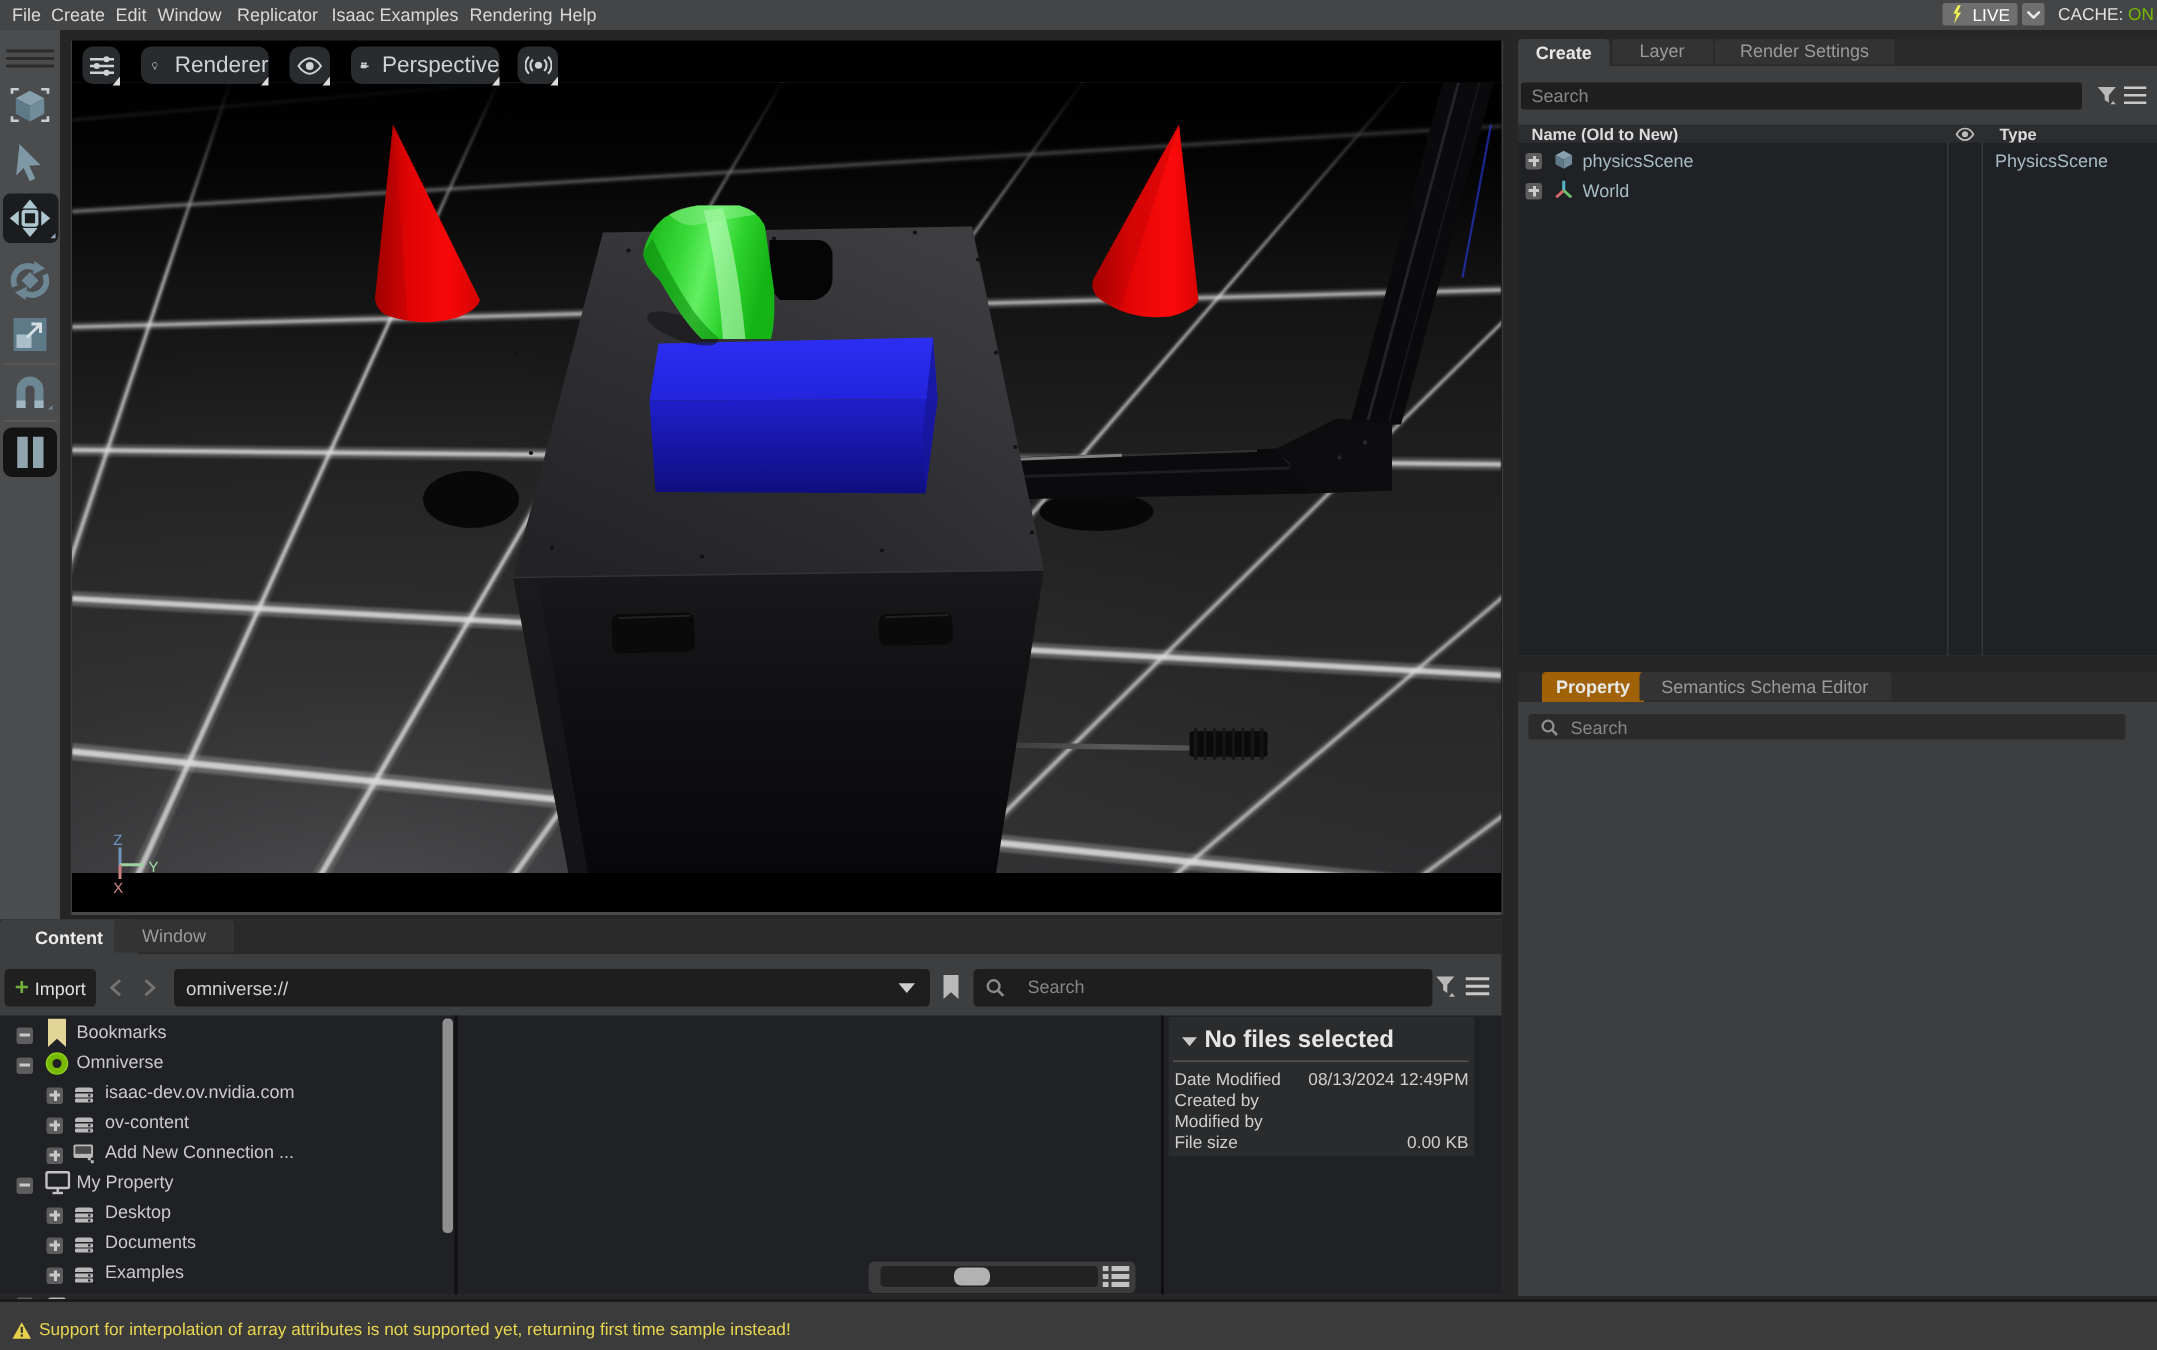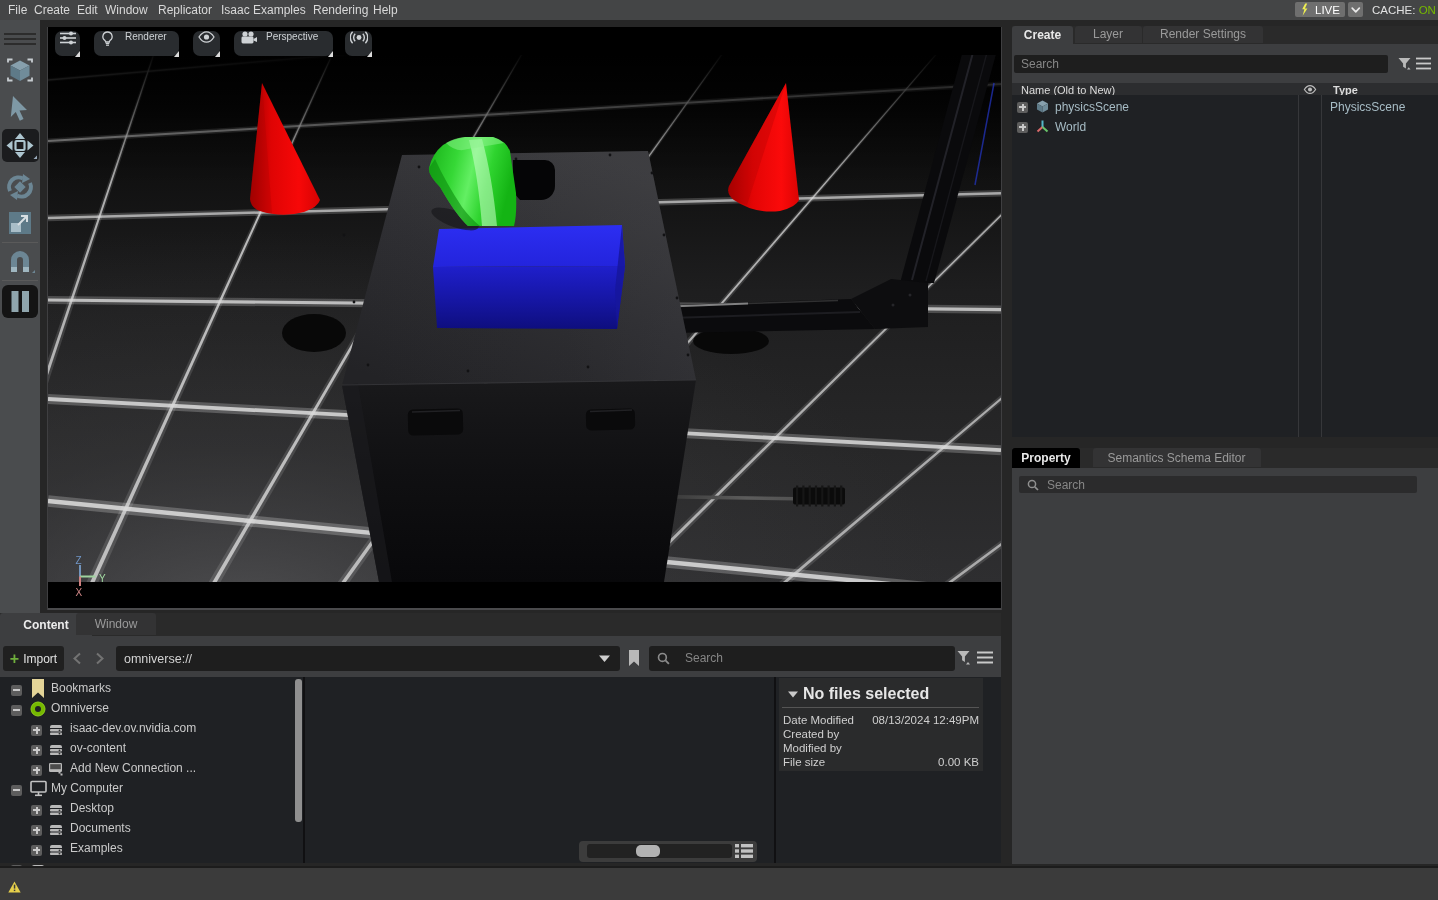--- a/index.html
+++ b/index.html
@@ -2,21 +2,21 @@
 <html><head><meta charset="utf-8"><style>
 *{margin:0;padding:0;box-sizing:border-box}
 html,body{width:1438px;height:900px;overflow:hidden;background:#262626;font-family:"Liberation Sans",sans-serif}
 #app{position:relative;width:1438px;height:900px;background:#262626;opacity:0.999}
 #menubar{position:absolute;left:0;top:0;width:1438px;height:20px;background:#444546}
 .mi{position:absolute;top:3px;font-size:12px;color:#d8d8d8;white-space:pre}
 #ltoolbar{position:absolute;left:0;top:20px;width:40px;height:593px;background:#4a4c4e}
 .tico{position:absolute;left:0;width:40px;display:flex;justify-content:center}
 #viewport{position:absolute;left:47px;top:27px;width:955px;height:583px;background:#000;border-left:1px solid #3f3f41;border-right:1px solid #3f3f41}
 #scene{position:absolute;left:0;top:28px;width:953px;height:527px;overflow:hidden;background:#181818}
-.vbtn{position:absolute;top:4px;height:25px;background:rgba(43,46,50,0.95);border-radius:7px;color:#ced2d5;font-size:10px;display:flex;align-items:flex-start}
+.vbtn{position:absolute;top:4px;height:25px;background:rgba(43,46,50,0.95);border-radius:7px;color:#ced2d5;font-size:15px;display:flex;align-items:center}
 .panel-tab{position:absolute;font-size:12px;display:flex;align-items:center;justify-content:center;border-radius:3px 3px 0 0}
 .srch{position:absolute;background:#1e1e1e;border-radius:2px;color:#868686;font-size:12px;display:flex;align-items:center}
 #stagetree{position:absolute;left:0;top:57px;width:426px;height:354px;background:#1f2124}
 .trow{position:absolute;display:flex;align-items:center;font-size:12px;color:#a7bcc5}
 .crow{position:absolute;display:flex;align-items:center;font-size:12px;color:#cacaca}
 .pbox{width:11px;height:11px;border-radius:2px;background:#5d5d5d;position:relative;flex:none}
 .pbox:before{content:"";position:absolute;left:2px;top:4.5px;width:7px;height:2px;background:#c9c9c9}
 .pbox.plus:after{content:"";position:absolute;left:4.5px;top:2px;width:2px;height:7px;background:#c9c9c9}
 </style></head><body>
 <div id="app">
@@ -346,21 +346,21 @@
         <path d="M11,13.5 h3.5 l-1.75,-2.2 Z" fill="#b9b9b9" transform="translate(-1,0)"></path>
       </svg>
 <svg style="position:absolute;left:404px;top:31px" width="15" height="13">
         <g stroke="#c9c9c9" stroke-width="1.8">
           <line x1="0" y1="1.5" x2="15" y2="1.5"></line>
           <line x1="0" y1="6.5" x2="15" y2="6.5"></line>
           <line x1="0" y1="11.5" x2="15" y2="11.5"></line>
         </g>
       </svg>
 <div style="position:absolute;left:0;top:57px;width:426px;height:12px;background:#2c2d2f"></div>
-<div style="position:absolute;left:9px;top:57.5px;font-size:11px;font-weight:normal;color:#dcdcdc">Name (Old to New)</div>
+<div style="position:absolute;left:9px;top:57.5px;font-size:11px;font-weight:bold;color:#dcdcdc">Name (Old to New)</div>
 <svg style="position:absolute;left:291px;top:59px" width="14" height="9" viewBox="0 0 17 12">
         <path d="M1,6 C3.5,2 7,0.8 8.5,0.8 C10,0.8 13.5,2 16,6 C13.5,10 10,11.2 8.5,11.2 C7,11.2 3.5,10 1,6 Z" fill="none" stroke="#bbb" stroke-width="1.6"></path>
         <circle cx="8.5" cy="6" r="2.7" fill="#bbb"></circle>
       </svg>
 <div style="position:absolute;left:321px;top:57.5px;font-size:11px;font-weight:bold;color:#dcdcdc">Type</div>
 <div id="stagetree" style="top:69px;height:342px">
  <div style="position:absolute;left:286px;top:0;width:1px;height:342px;background:#36373a"></div>
  <div style="position:absolute;left:309px;top:0;width:1px;height:342px;background:#36373a"></div>
  <div class="trow" style="left:5px;top:4px;height:16px">
           <div class="pbox plus"></div>
@@ -380,21 +380,21 @@
             <path d="M7.5,8 L12.5,12.5" stroke="#69c369"></path>
           </g>
         </svg>
  <div class="trow" style="left:43px;top:4px;height:16px">physicsScene</div>
  <div class="trow" style="left:43px;top:24px;height:16px">World</div>
  <div class="trow" style="left:318px;top:4px;height:16px">PhysicsScene</div>
 </div>
 </div>
     <div id="property" style="position:absolute;left:1012px;top:448px;width:426px;height:416px;background:#3d3e40">
 <div style="position:absolute;left:0;top:0;width:426px;height:20px;background:#2a2a2a">
- <div class="panel-tab" style="left:0;width:68px;height:20px;background:#000000;color:#e8e8e8;font-weight:bold">Property</div>
+ <div class="panel-tab" style="left:16px;width:68px;height:20px;background:#a16207;color:#e8e8e8;font-weight:bold">Property</div>
  <div class="panel-tab" style="left:80.5px;width:168px;height:19px;background:#333334;color:#9a9a9a">Semantics Schema Editor</div>
 </div>
 <div class="srch" style="left:7px;top:28px;width:398px;height:17px;background:#2b2b2c;padding-left:28px">Search
  <svg style="position:absolute;left:8px;top:2.5px" width="12" height="12" viewBox="0 0 12 12">
           <circle cx="5" cy="5" r="3.6" fill="none" stroke="#909090" stroke-width="1.5"></circle>
           <line x1="7.8" y1="7.8" x2="11" y2="11" stroke="#909090" stroke-width="1.7"></line>
         </svg>
 </div>
 </div>
     <div id="content" style="position:absolute;left:0;top:613px;width:1001px;height:250px;background:#3d3e40">
@@ -489,21 +489,21 @@
       </svg>
 <div class="crow" style="left:70px;top:147px;height:16px">Add New Connection ...</div>
 <div class="crow" style="left:11px;top:171px;height:12px">
         <div class="pbox"></div>
       </div>
 <svg style="position:absolute;left:30px;top:167px" width="17" height="17" viewBox="0 0 17 17">
         <rect x="1" y="1.5" width="15" height="10.5" rx="1" fill="none" stroke="#c3c3c3" stroke-width="1.6"></rect>
         <line x1="8.5" y1="12" x2="8.5" y2="15" stroke="#c3c3c3" stroke-width="1.6"></line>
         <line x1="5" y1="15.3" x2="12" y2="15.3" stroke="#c3c3c3" stroke-width="1.6"></line>
       </svg>
-<div class="crow" style="left:51px;top:167px;height:16px">My Computer</div>
+<div class="crow" style="left:51px;top:167px;height:16px">My Property</div>
 <div class="crow" style="left:31px;top:191px;height:12px">
         <div class="pbox plus"></div>
       </div>
 <svg style="position:absolute;left:48px;top:188px" width="16" height="15" viewBox="0 0 16 15">
         <g fill="#b9b9b9">
           <path d="M2,6 a2,2 0 0 1 2,-2 h8 a2,2 0 0 1 2,2 v1 h-12 Z"></path>
           <rect x="2" y="8" width="12" height="2.6" rx="0.8"></rect>
           <rect x="2" y="11.4" width="12" height="2.6" rx="0.8"></rect>
         </g>
         <circle cx="11.5" cy="12.7" r="0.9" fill="#333"></circle>
@@ -570,13 +570,14 @@
           </g>
         </svg>
 </div>
 </div>
     <div style="position:absolute;left:0;top:866px;width:1438px;height:34px;background:#3b3b3b;border-top:2px solid #1c1c1c">
 <svg style="position:absolute;left:8px;top:13px" width="13" height="12" viewBox="0 0 13 12">
         <path d="M6.5,0.5 L12.7,11.5 H0.3 Z" fill="#e5cf4b"></path>
         <rect x="5.8" y="3.6" width="1.5" height="4" fill="#3b3b3b"></rect>
         <rect x="5.8" y="8.6" width="1.5" height="1.5" fill="#3b3b3b"></rect>
       </svg>
+<div style="position:absolute;left:26px;top:13px;font-size:11.5px;color:#e8d64f">Support for interpolation of array attributes is not supported yet, returning first time sample instead!</div>
 </div>
   </div>
 </body></html>

